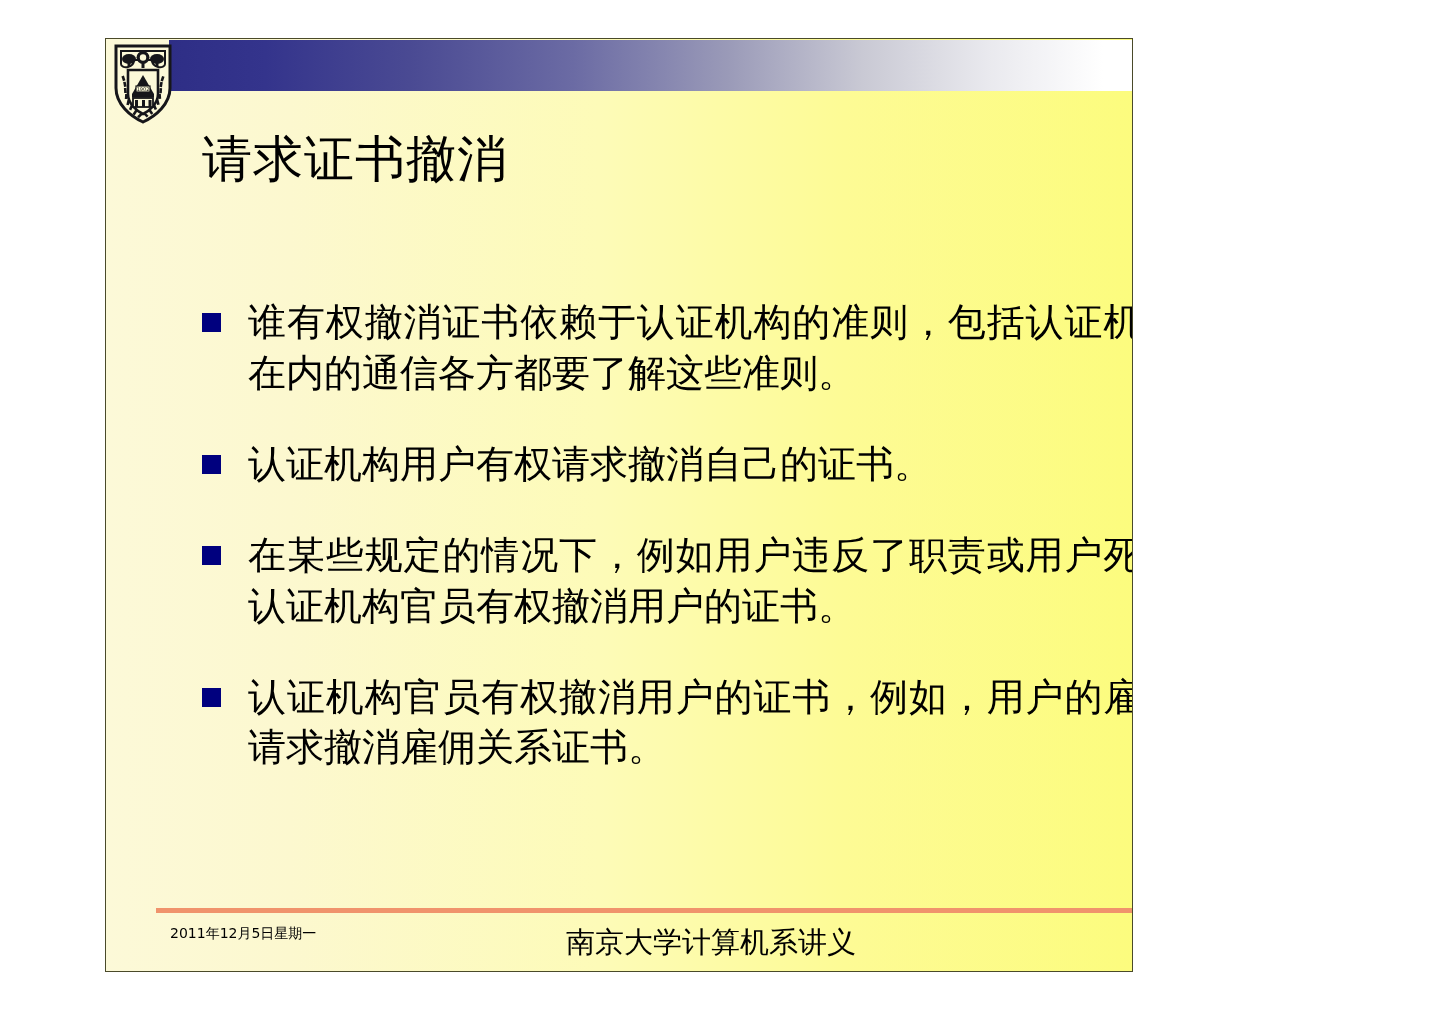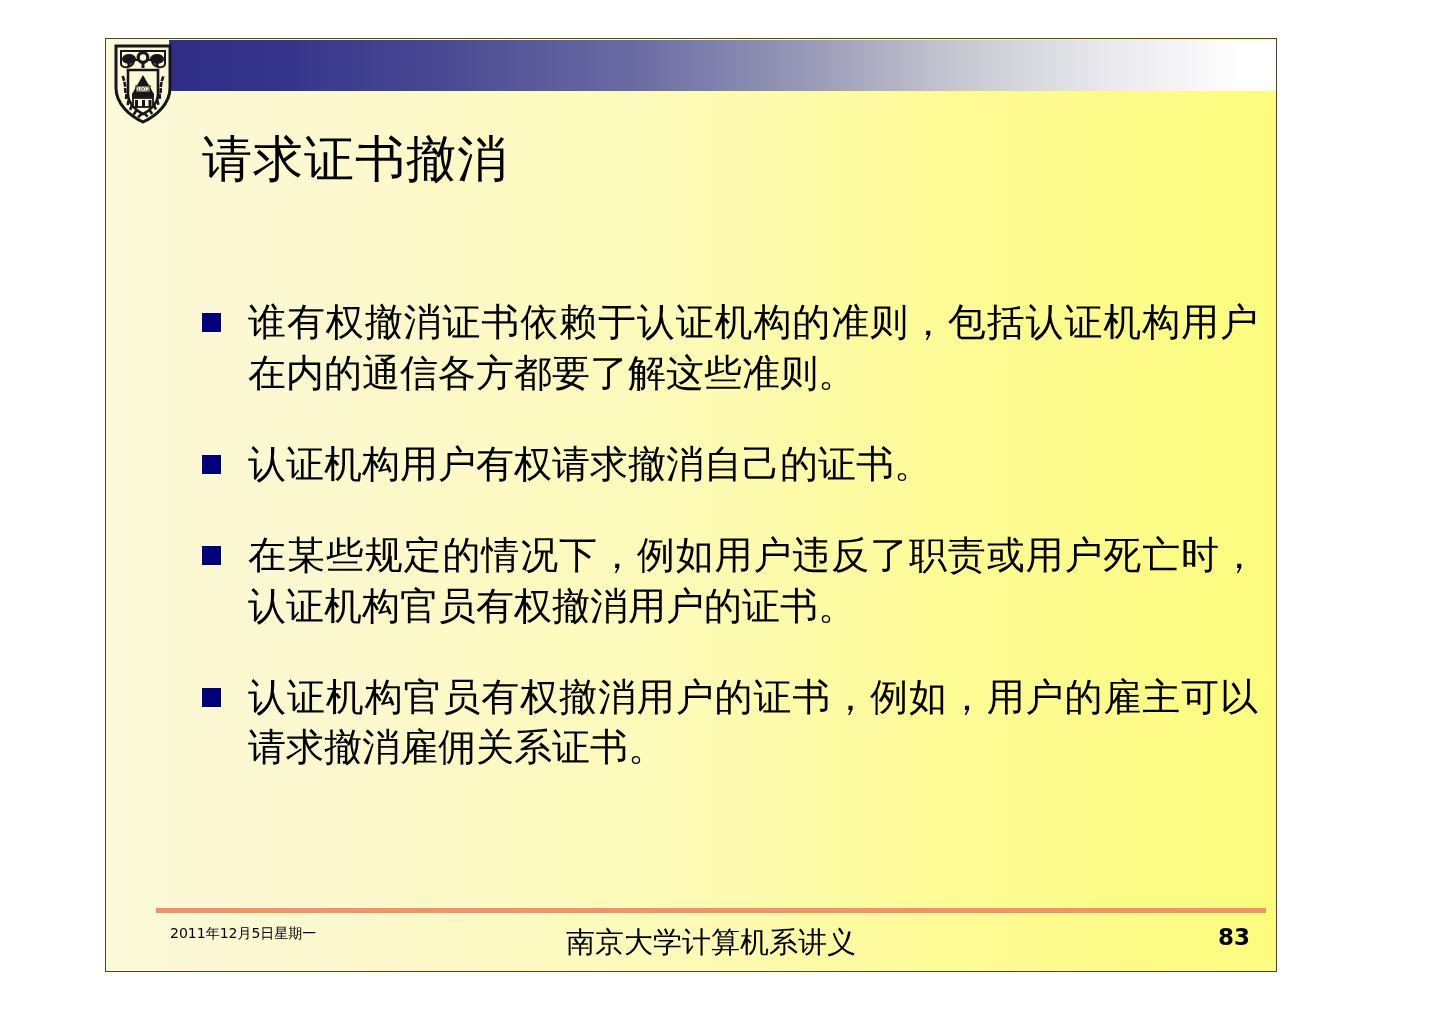--- a/index.html
+++ b/index.html
@@ -13,21 +13,21 @@
     font-family: "DejaVu Sans", "Liberation Sans", sans-serif;
     overflow: hidden;
     position: relative;
   }
 
   
   #slide {
     position: absolute;
     left: 105px;
     top: 38px;
-    width: 1172px;
+    width: 1028px;
     height: 934px;
     border: 1px solid #4a4a2a;
     box-sizing: border-box;
     background: linear-gradient(to right, #fcf9d8 0%, #fcf8cf 18%, #fdfbb8 48%, #fdfb95 72%, #fcfc7e 100%);
     overflow: hidden;
   }
 
   
   #header-band {
     position: absolute;

